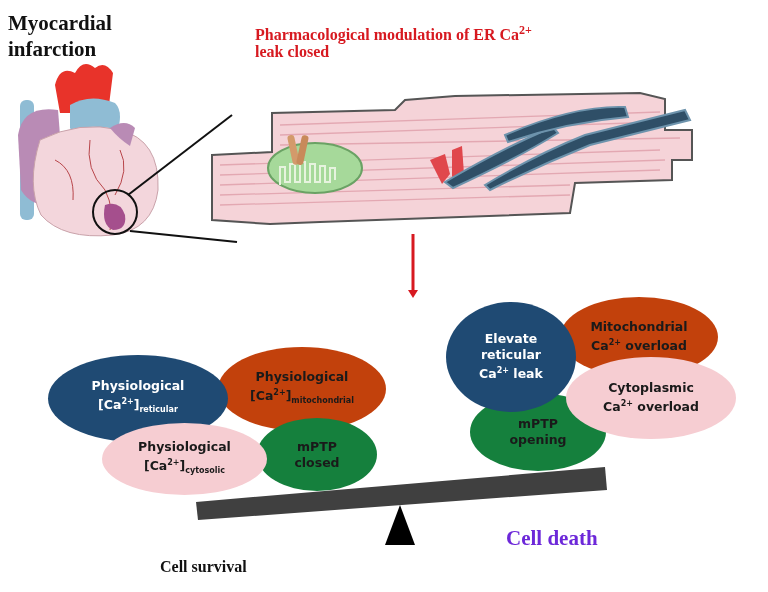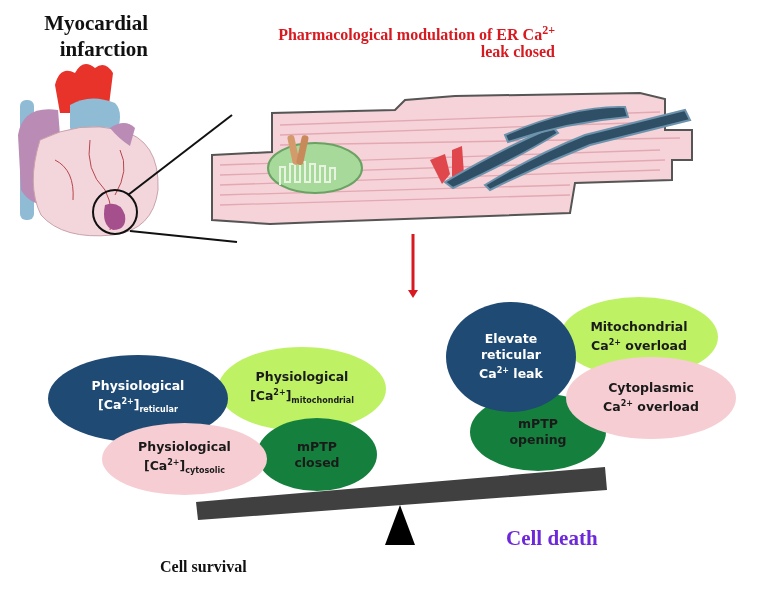--- a/index.html
+++ b/index.html
@@ -1,26 +1,26 @@
 <!DOCTYPE html>
 <html><head>
 <meta charset="utf-8">
 <style>
   html,body{margin:0;padding:0;background:#fff;}
   body{width:768px;height:592px;position:relative;overflow:hidden;font-family:"DejaVu Sans",sans-serif;}
   .abs{position:absolute;}
   .serif{font-family:"Liberation Serif","DejaVu Serif",serif;font-weight:bold;}
-  #mi-title{left:8px;top:10px;width:140px;text-align:right;font-size:21px;line-height:26px;color:#111;}
-  #main-title{left:255px;top:22px;width:300px;text-align:right;font-size:16px;line-height:17px;color:#d71920;}
+  #mi-title{left:8px;top:10px;width:140px;text-align:left;font-size:21px;line-height:26px;color:#111;}
+  #main-title{left:255px;top:22px;width:300px;text-align:left;font-size:16px;line-height:17px;color:#d71920;}
   #main-title sup{font-size:12px;}
   .ell{position:absolute;border-radius:50%;display:flex;align-items:center;justify-content:center;text-align:center;font-weight:bold;font-size:12.5px;line-height:16px;color:#1a1a1a;}
   .ell sub{font-size:8px;vertical-align:-3px;}
   .ell sup{font-size:8px;}
   .navy{background:#1f4a73;color:#fff;}
-  .green{background:#bef264;}
+  .green{background:#c2410c;}
   .pink{background:#f6cdd2;}
   .orange{background:#15803d;}
   #survival-label{left:160px;top:558px;font-size:16px;color:#111;}
   #death-label{left:506px;top:526px;font-size:21px;color:#6d28d9;}
 </style>
 </head>
 <body>
 
 <div id="mi-title" class="abs serif">Myocardial infarction</div>
 <div id="main-title" class="abs serif">

